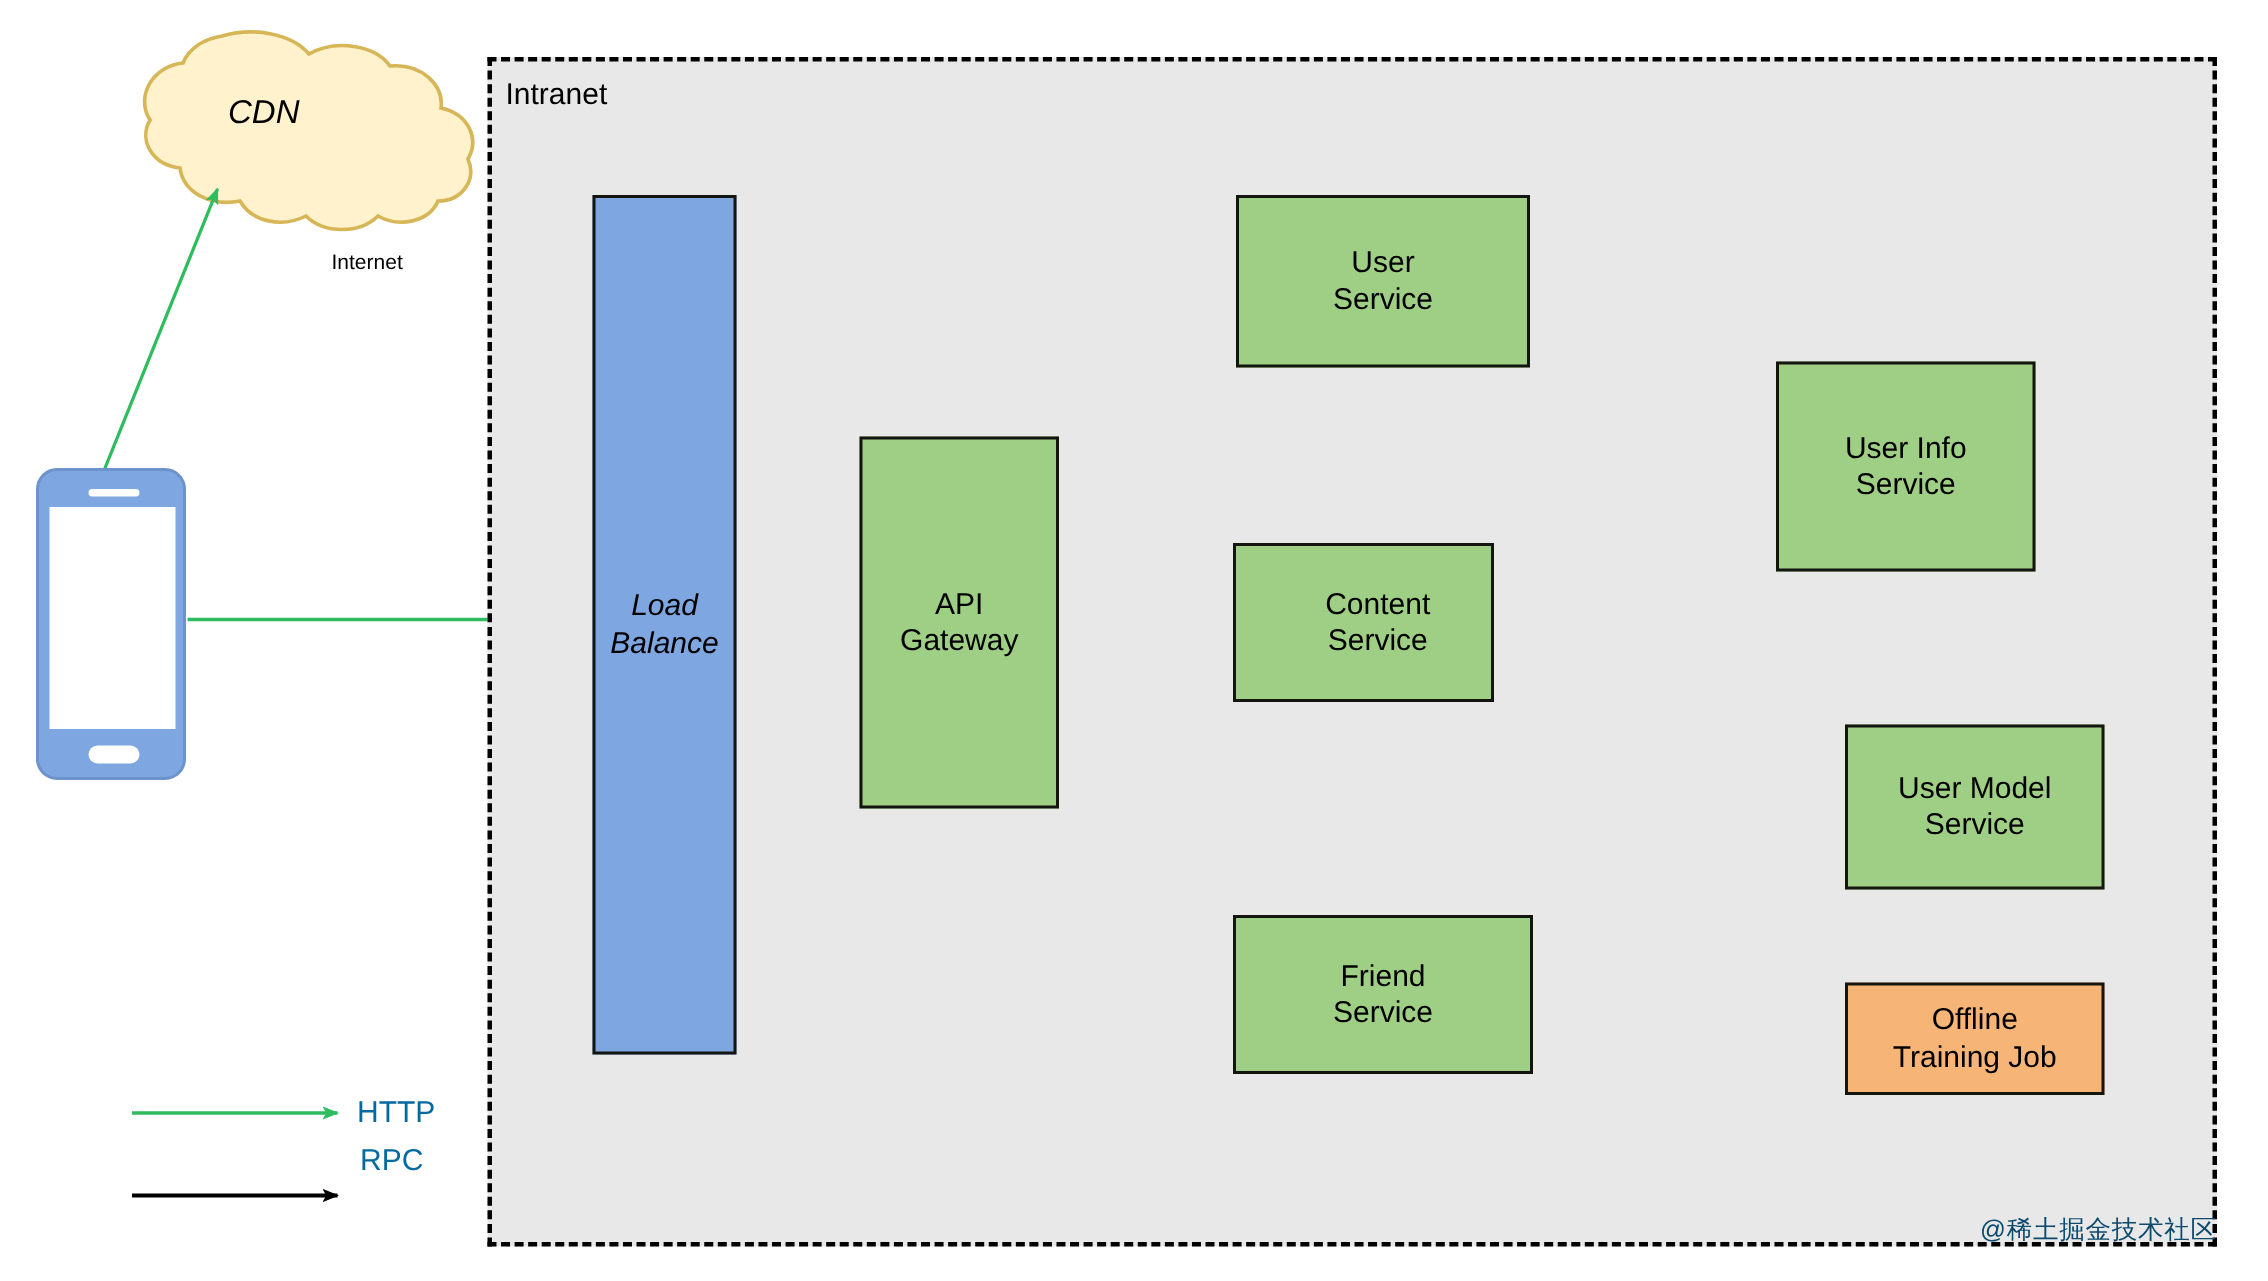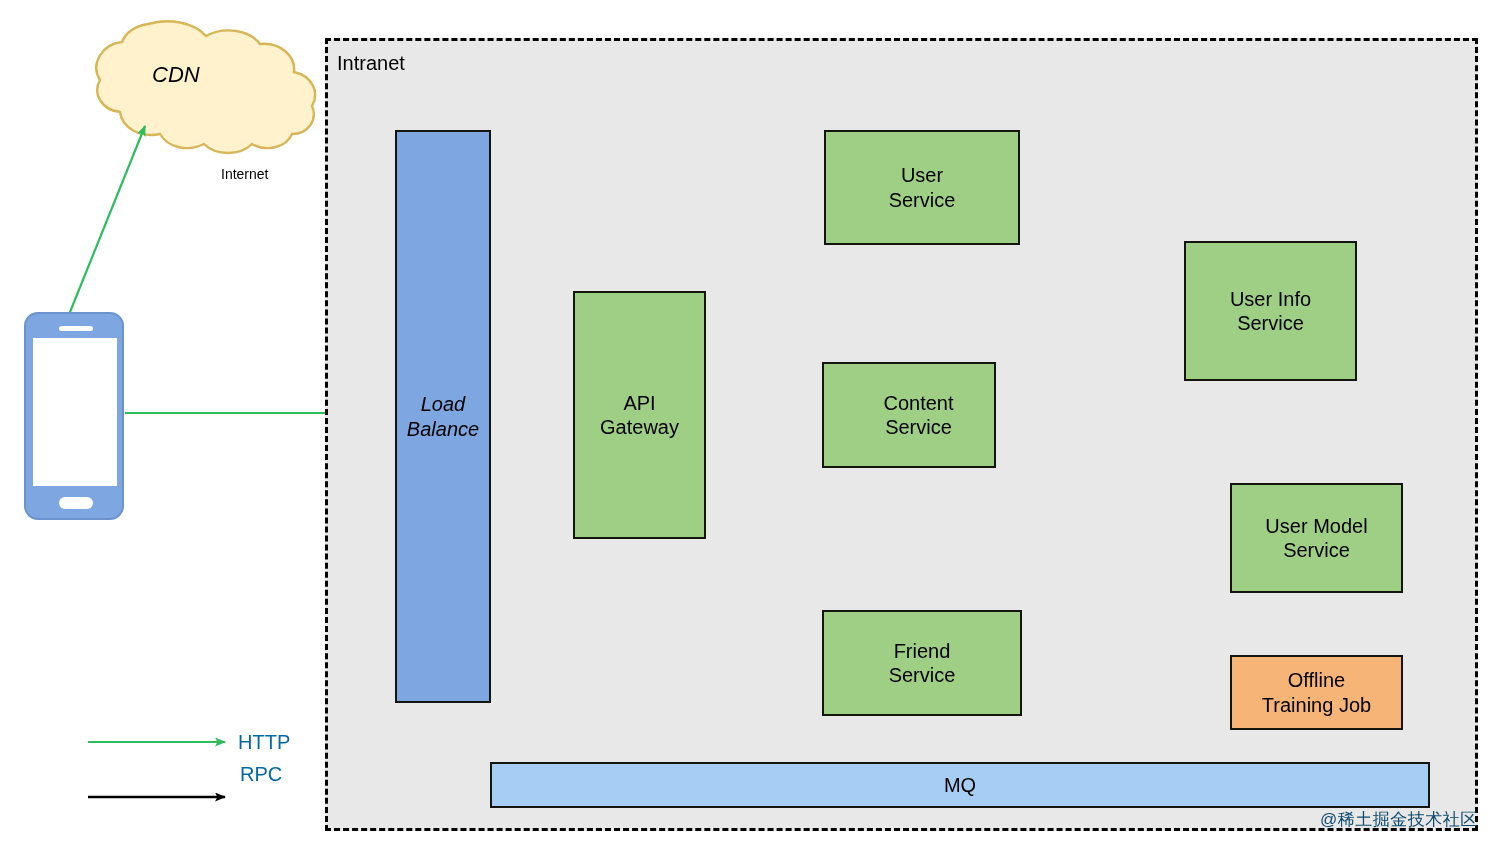--- a/index.html
+++ b/index.html
@@ -231,20 +231,19 @@
 
   <div class="node green" style="left:1184px;top:241px;width:173px;height:140px;">User Info
 Service</div>
 
   <div class="node green" style="left:1230px;top:483px;width:173px;height:110px;">User Model
 Service</div>
 
   <div class="node orange" style="left:1230px;top:655px;width:173px;height:75px;">Offline
 Training Job</div>
 
-  <div class="node mqbar" style="left:490px;top:762px;width:940px;height:46px;">MQ</div>
 
   <div class="legend-label" id="legend-http-label">HTTP</div>
   <div class="legend-label" id="legend-rpc-label">RPC</div>
 
   <div id="watermark">@稀土掘金技术社区</div>
 
 </div>
 
 </body></html>

